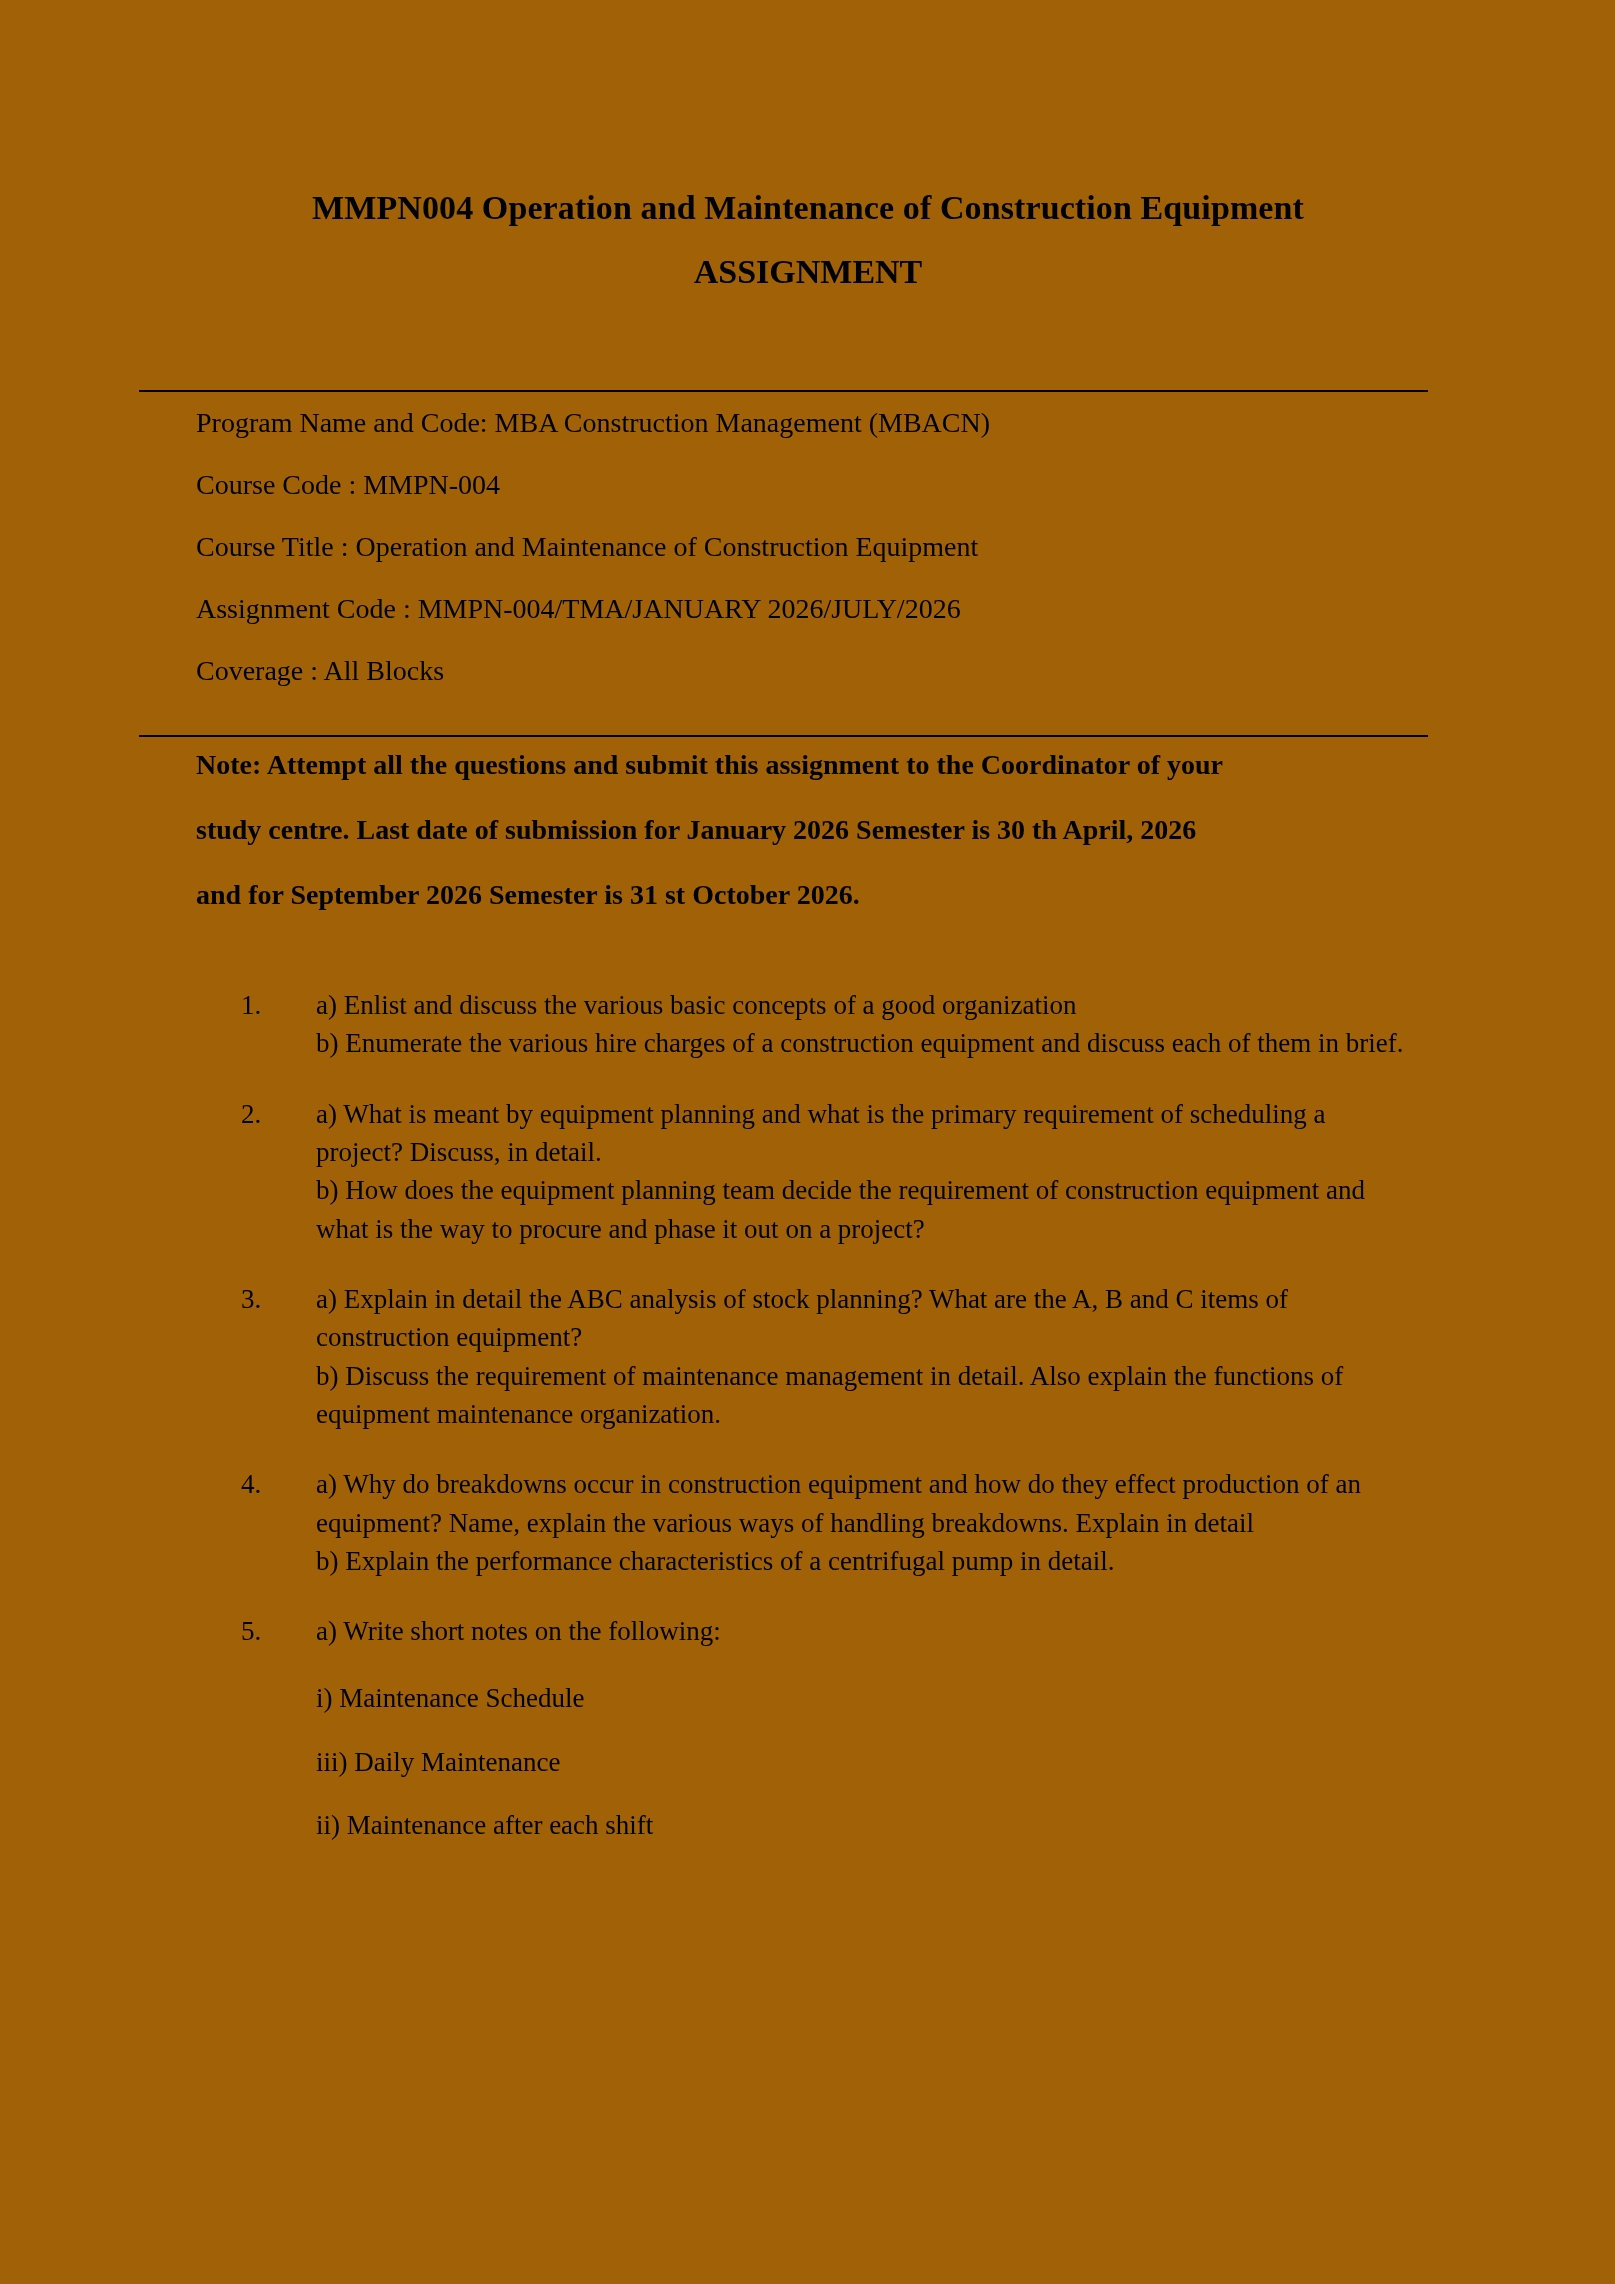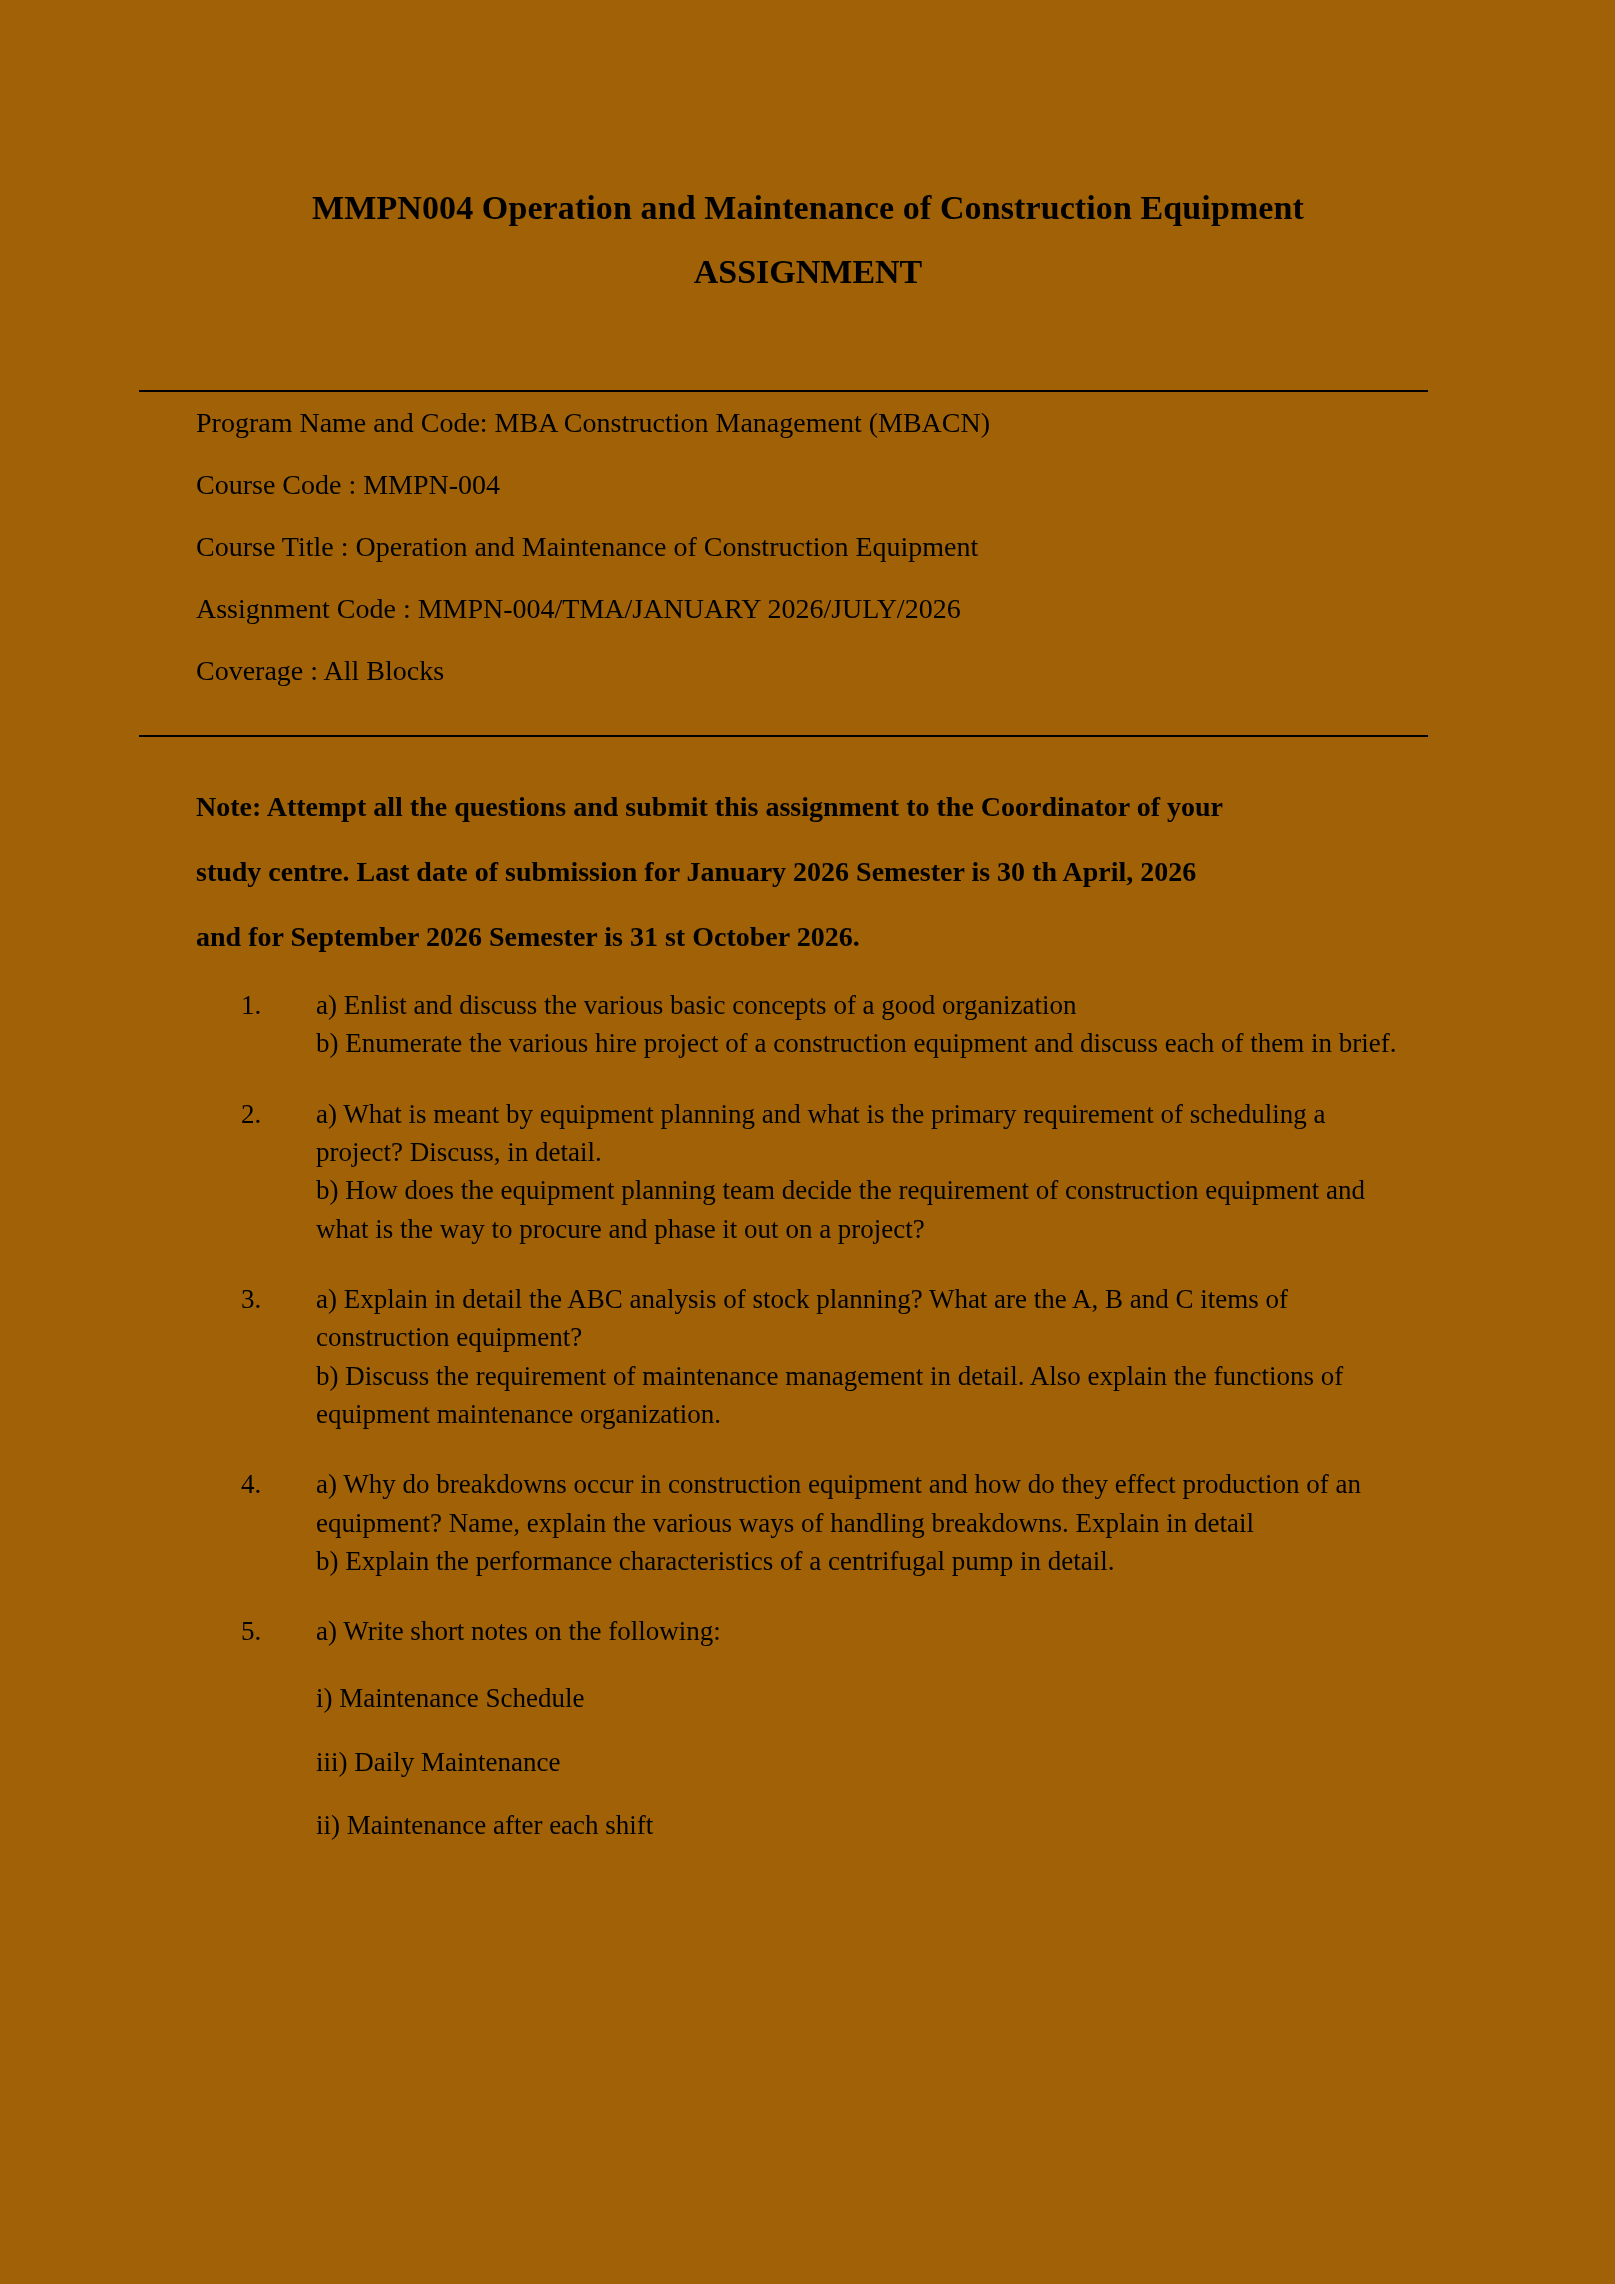--- a/index.html
+++ b/index.html
@@ -73,21 +73,21 @@
     margin: 0 0 34px 0;
     white-space: nowrap;
   }
 
   .meta-line:last-child { margin-bottom: 0; }
 
   
   .note-block {
     position: absolute;
     left: 196px;
-    top: 793px;
+    top: 751px;
     width: 1238px;
   }
 
   .note-line {
     font-size: 28px;
     font-weight: bold;
     line-height: 1.0;
     margin: 0 0 37px 0;
     white-space: nowrap;
   }
@@ -163,21 +163,21 @@
     <p class="note-line">study centre. Last date of submission for January 2026 Semester is 30 th April, 2026</p>
     <p class="note-line">and for September 2026 Semester is 31 st October 2026.</p>
   </div>
 
   <div class="questions">
 
     <div class="question">
       <span class="q-num">1.</span>
       <div class="q-body">
         <p class="q-part">a) Enlist and discuss the various basic concepts of a good organization</p>
-        <p class="q-part">b) Enumerate the various hire project of a construction equipment and discuss each of them in brief.</p>
+        <p class="q-part">b) Enumerate the various hire charges of a construction equipment and discuss each of them in brief.</p>
       </div>
     </div>
 
     <div class="question">
       <span class="q-num">2.</span>
       <div class="q-body">
         <p class="q-part">a) What is meant by equipment planning and what is the primary requirement of scheduling a project? Discuss, in detail.</p>
         <p class="q-part">b) How does the equipment planning team decide the requirement of construction equipment and what is the way to procure and phase it out on a project?</p>
       </div>
     </div>

